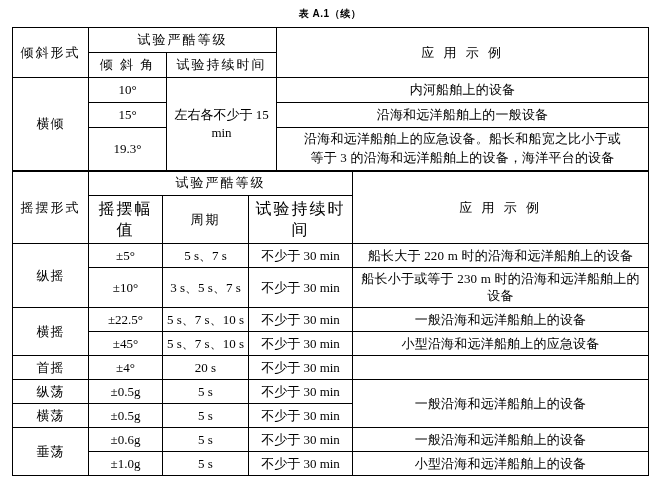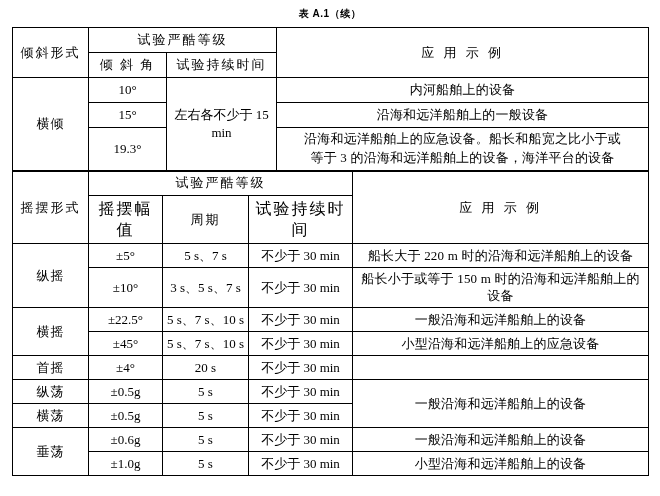--- a/index.html
+++ b/index.html
@@ -135,21 +135,21 @@
         <td rowspan="2" class="rowlabel">纵摇</td>
         <td>±5°</td>
         <td>5 s、7 s</td>
         <td>不少于 30 min</td>
         <td class="cell-app">船长大于 220 m 时的沿海和远洋船舶上的设备</td>
       </tr>
       <tr>
         <td>±10°</td>
         <td>3 s、5 s、7 s</td>
         <td>不少于 30 min</td>
-        <td class="cell-app">船长小于或等于 150 m 时的沿海和远洋船舶上的设备</td>
+        <td class="cell-app">船长小于或等于 230 m 时的沿海和远洋船舶上的设备</td>
       </tr>
 
       <tr>
         <td rowspan="2" class="rowlabel">横摇</td>
         <td>±22.5°</td>
         <td>5 s、7 s、10 s</td>
         <td>不少于 30 min</td>
         <td class="cell-app">一般沿海和远洋船舶上的设备</td>
       </tr>
       <tr>

